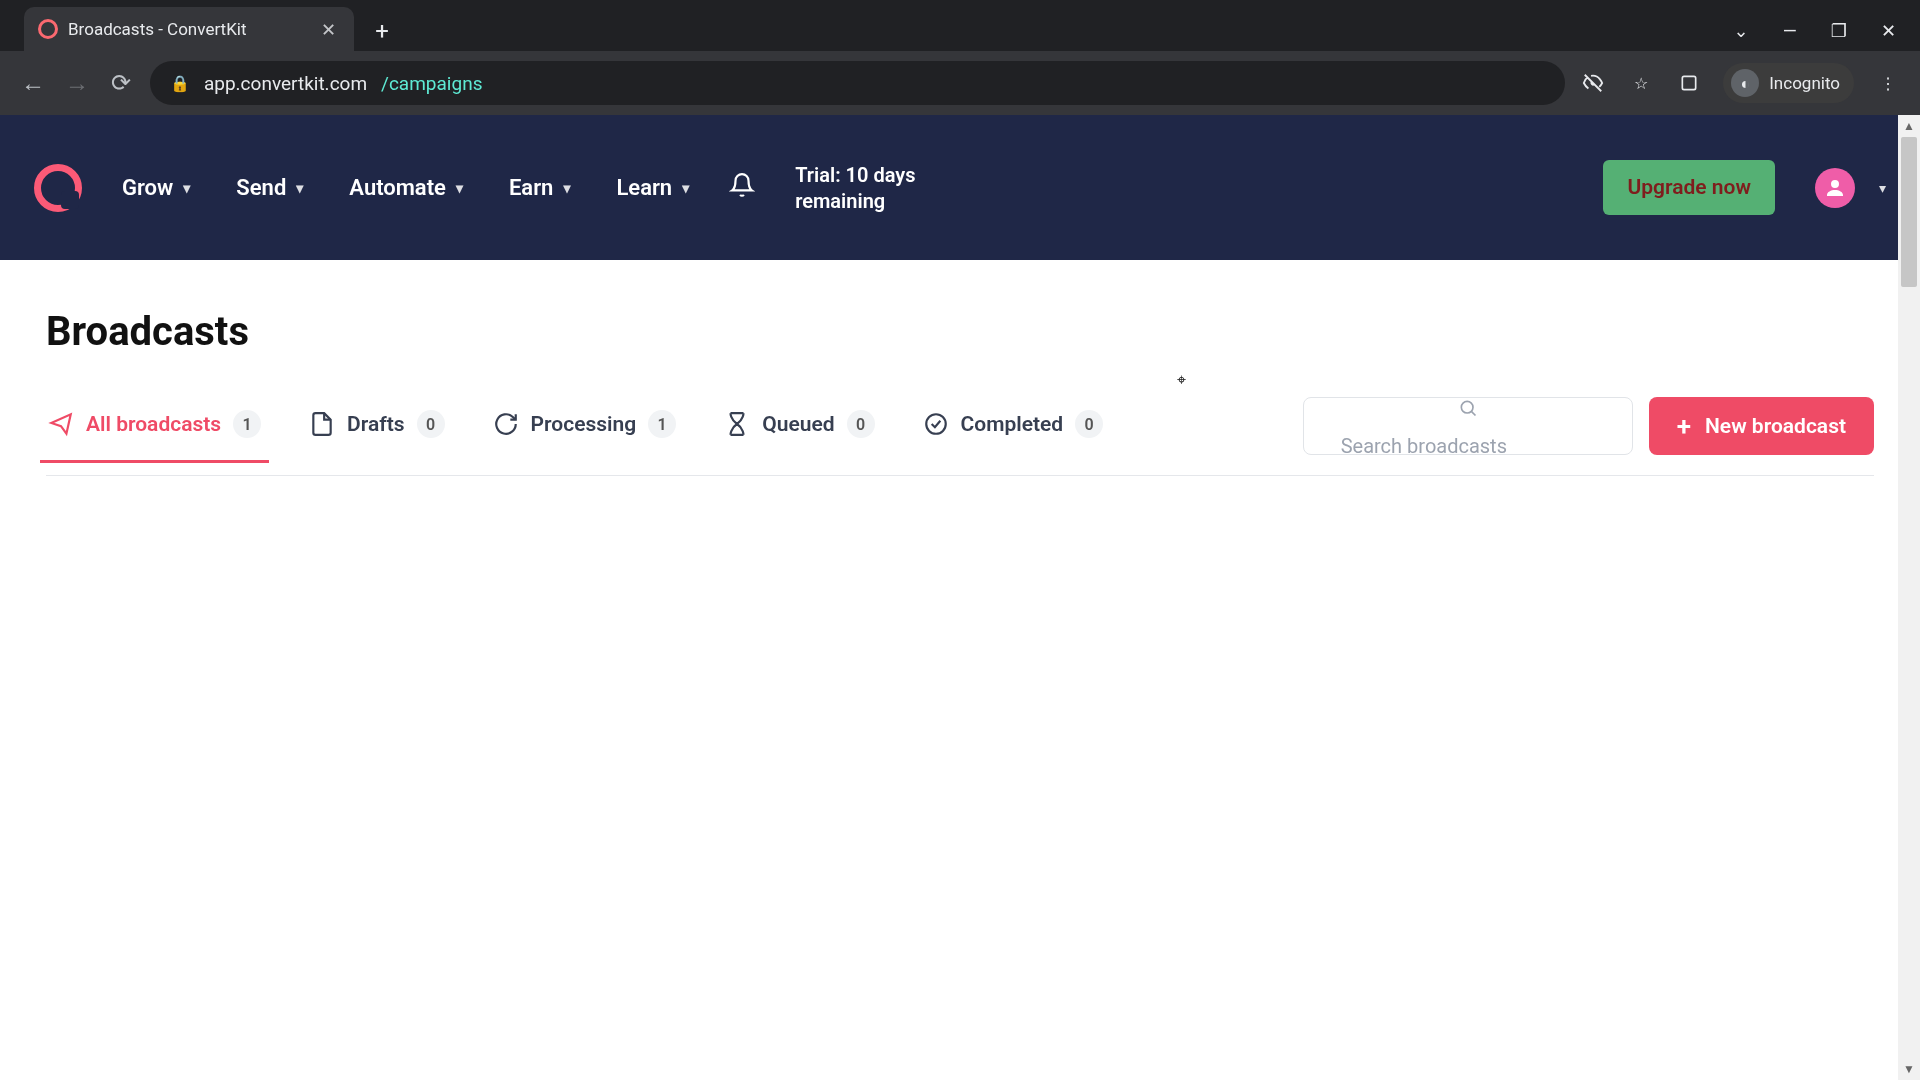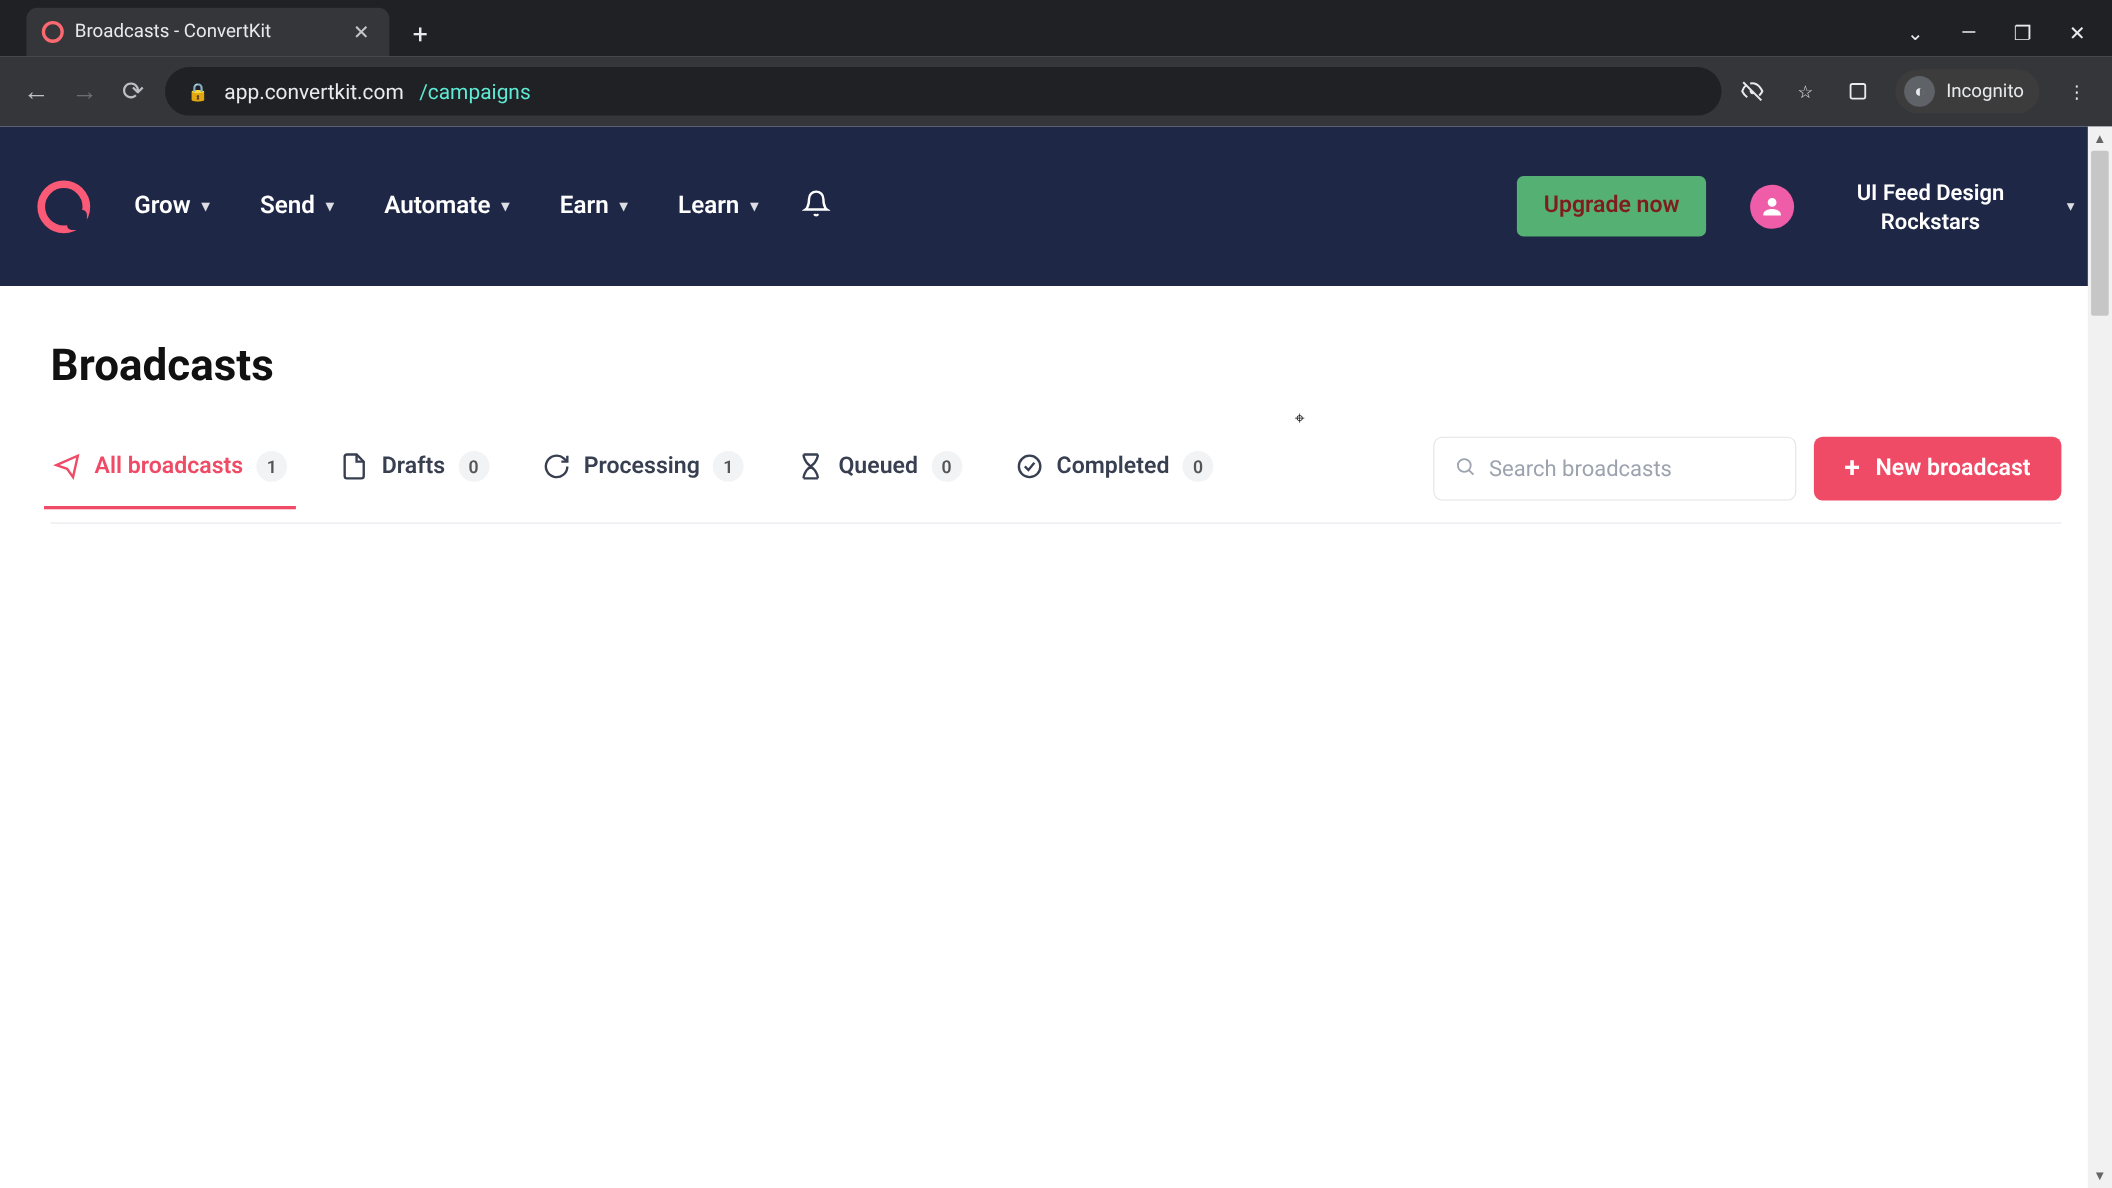--- a/index.html
+++ b/index.html
@@ -48,21 +48,21 @@
   .toolbar { display:flex; align-items:center; gap:0; border-bottom:1px solid #e5e7eb; }
   .tabs { display:flex; gap:44px; }
   .tabbtn { display:flex; align-items:center; gap:12px; padding:0 2px 24px; font-size:21px; font-weight:600; color:#373f51; cursor:pointer; position:relative; }
   .tabbtn.active { color:#ef4b66; }
   .tabbtn.active::after { content:""; position:absolute; left:-6px; right:-6px; bottom:-1px; height:3px; background:#ef4b66; }
   .tabbtn .ico { width:26px; height:26px; display:flex; align-items:center; justify-content:center; }
   .tabbtn .ico svg { width:26px; height:26px; stroke:currentColor; fill:none; stroke-width:2; }
   .count { background:#f1f3f5; color:#555; font-size:16px; font-weight:600; min-width:28px; height:28px; padding:0 9px; border-radius:14px; display:flex; align-items:center; justify-content:center; }
 
   .tool-right { margin-left:auto; display:flex; align-items:center; gap:16px; padding-bottom:20px; }
-  .search { display:flex; align-items:center; gap:12px; width:330px; height:58px; border:1px solid #e1e4e8; border-radius:8px; padding:0 18px; color:#9ca3af; }
+  .search { display:flex; align-items:center; gap:12px; width:330px; height:58px; border:1px solid #e1e4e8; border-radius:8px; padding:0 18px; color:#9ca3af;flex-direction:column; }
   .search input { border:none; outline:none; font-size:20px; flex:1; color:#111; background:transparent; }
   .search input::placeholder { color:#9ca3af; }
   .newbtn { height:58px; padding:0 28px; background:#ef4b66; color:#fff; border-radius:8px; display:flex; align-items:center; gap:14px; font-size:21px; font-weight:600; cursor:pointer; }
   .plus { font-size:26px; line-height:1; }
 
   .row { padding:26px 0 28px; border-bottom:1px solid #e5e7eb; cursor:pointer; }
   .row-title { font-size:25px; font-weight:600; color:#2d3553; margin-bottom:10px; }
   .row-meta { display:flex; align-items:center; gap:12px; font-size:19px; color:#7a8194; }
   .ab { display:inline-flex; border-radius:4px; overflow:hidden; font-size:14px; font-weight:700; color:#fff; }
   .ab span { padding:2px 6px; }
@@ -154,29 +154,29 @@
       <div class="navlink">
           <span>Learn</span>
           <span class="chev">▾</span>
         </div>
     </div>
     <div class="bell">
       <svg viewBox="0 0 24 24" width="26" height="26" fill="none" stroke="currentColor" stroke-width="2">
           <path d="M18 8a6 6 0 10-12 0c0 7-3 9-3 9h18s-3-2-3-9M13.7 21a2 2 0 01-3.4 0"></path>
         </svg>
     </div>
+    <div class="trial">Trial: 10 days remaining</div>
     <div class="spacer"></div>
     <div class="upgrade">Upgrade now</div>
     <div class="avatar-blk">
       <div class="avatar">
           <svg viewBox="0 0 24 24">
             <path d="M12 12a4 4 0 100-8 4 4 0 000 8zm0 2c-4 0-8 2-8 5v1h16v-1c0-3-4-5-8-5z"></path>
           </svg>
         </div>
-      <div class="acct-name">UI Feed Design Rockstars</div>
       <span class="chev">▾</span>
     </div>
   </div>
 
   <div class="content">
     <h1 class="page-title">Broadcasts</h1>
 
     <div class="toolbar">
       <div class="tabs" id="tabs-host">
           <div class="tabbtn active">

